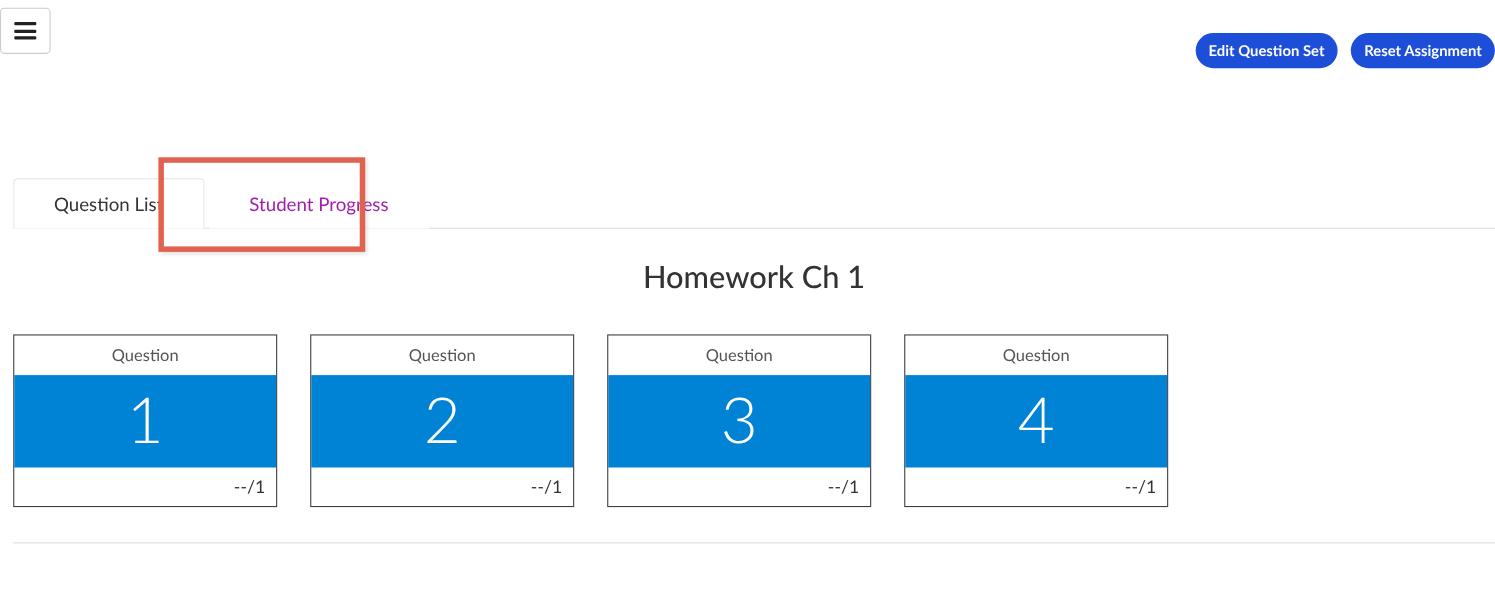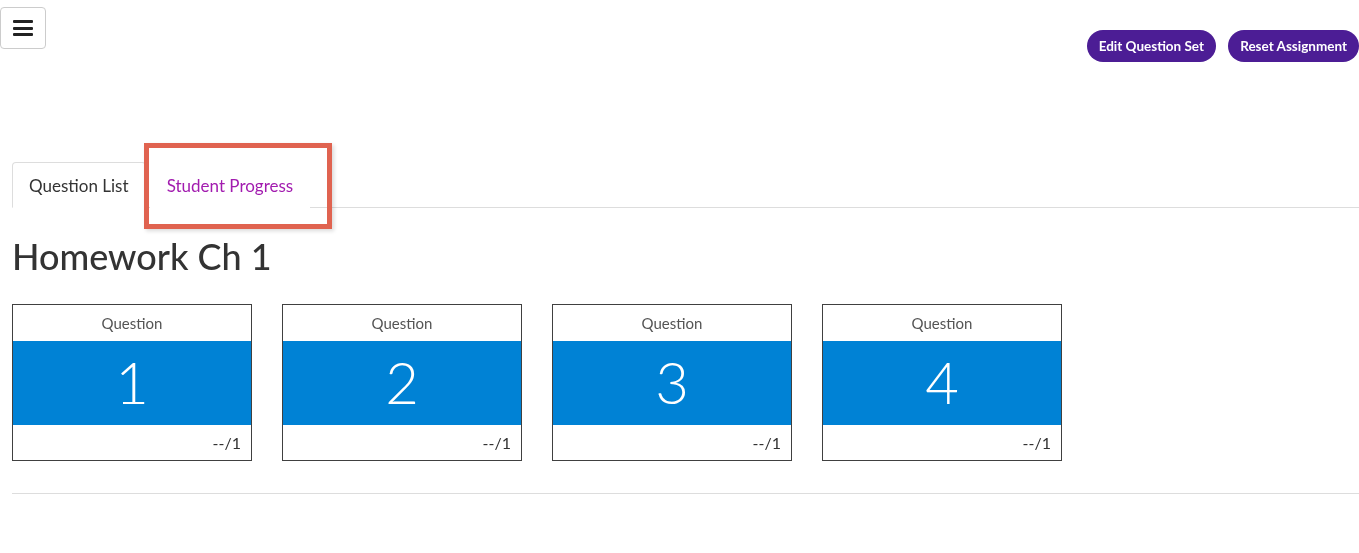--- a/index.html
+++ b/index.html
@@ -53,21 +53,21 @@
     .hamburger-icon::after { bottom: 0; }
 
     
     .action-bar {
       position: absolute;
       top: 30px;
       right: 0;
       white-space: nowrap;
     }
     .action-bar button {
-      background: #4c1d95;
+      background: #1d4ed8;
       color: #fff;
       border: none;
       border-radius: 16px;
       font-size: 13.5px;
       font-weight: 700;
       padding: 8px 12px;
       margin-left: 8px;
       cursor: pointer;
       font-family: inherit;
     }
@@ -87,21 +87,21 @@
       left: 0;
       right: 0;
       top: 0;
       height: 1px;
       background: transparent;
     }
     .tab {
       display: inline-block;
       height: 46px;
       line-height: 46px;
-      padding: 0 16px;
+      padding: 0 36px;
       font-size: 17px;
       color: #333;
       border: 1px solid transparent;
       border-bottom: none;
       border-radius: 4px 4px 0 0;
       cursor: pointer;
       background: #fff;
       position: relative;
       top: 0;
     }
@@ -130,21 +130,22 @@
       pointer-events: none;
       box-shadow: 2px 2px 4px rgba(0,0,0,0.15);
     }
 
     
     .page-title {
       position: absolute;
       top: 234px;
       left: 12px;
       right: 0;
-      font-size: 36px;
+      text-align: center;
+      font-size: 28px;
       font-weight: 500;
       color: #333;
     }
 
     
     .cards-row {
       position: absolute;
       top: 304px;
       left: 12px;
       display: flex;

